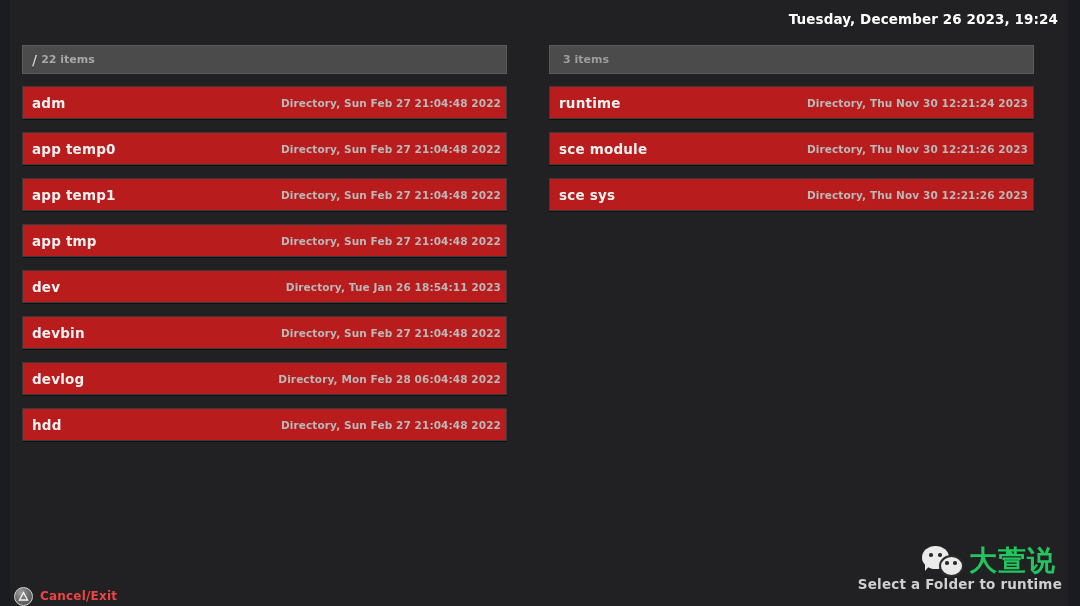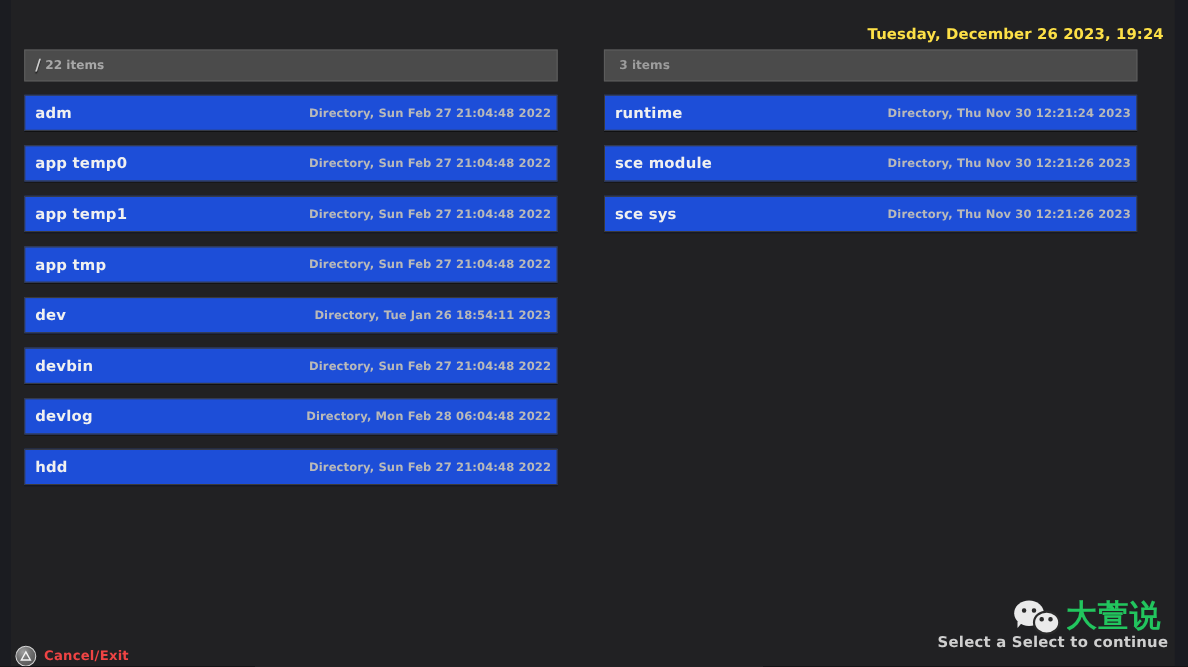--- a/index.html
+++ b/index.html
@@ -25,26 +25,26 @@
     width: 10px;
     background: #1b1c21;
     z-index: 5;
   }
   .edge-band.left  { left: 0; }
   .edge-band.right { right: 0; width: 12px; background: #1a1b21; }
 
   
   .clock {
     position: absolute;
-    top: 23px;
+    top: 11px;
     right: 22px;
     font-size: 13.5px;
     font-weight: bold;
     letter-spacing: 0.1px;
-    color: #fde047;
+    color: #ffffff;
     white-space: nowrap;
   }
 
   
   .panel {
     position: absolute;
     top: 45px;
   }
   .panel.left  { left: 22px;  width: 485px; }
   .panel.right { left: 549px; width: 485px; }
@@ -81,21 +81,21 @@
     overflow: hidden;
   }
   .panel.left .list  { height: 440px; }
   .panel.right .list { height: 440px; }
 
   .row {
     position: relative;
     height: 33px;
     box-sizing: border-box;
     border: 1px solid #3a3a3a;
-    background: #1d4ed8;
+    background: #b91c1c;
     margin-bottom: 13px;
     display: flex;
     align-items: center;
     justify-content: space-between;
     padding: 0 5px 0 9px;
     box-shadow: 0 1px 0 rgba(0,0,0,.5);
   }
   .row .name {
     font-size: 13.5px;
     font-weight: bold;
@@ -280,21 +280,21 @@
               <polygon points="5.5,1.6 9.6,9 1.4,9" fill="none" stroke="#f2f2f2" stroke-width="1.3"></polygon>
             </svg>
         </span>
         <span class="label">Cancel/Exit</span>
       </div>
 
     </div>
 
   </div>
 
-  <div class="status">Select a Select to continue</div>
+  <div class="status">Select a Folder to runtime</div>
 
   <div class="watermark">
     <span class="wm-logo">
       <span class="wm-bubble big"></span>
       <span class="wm-tail-big"></span>
       <span class="wm-dot" style="left:7px;  top:7px;"></span>
       <span class="wm-dot" style="left:16px; top:7px;"></span>
       <span class="wm-bubble small"></span>
       <span class="wm-dot" style="left:23px; top:15px; background:#2a2a2a;"></span>
       <span class="wm-dot" style="left:31px; top:15px; background:#2a2a2a;"></span>

